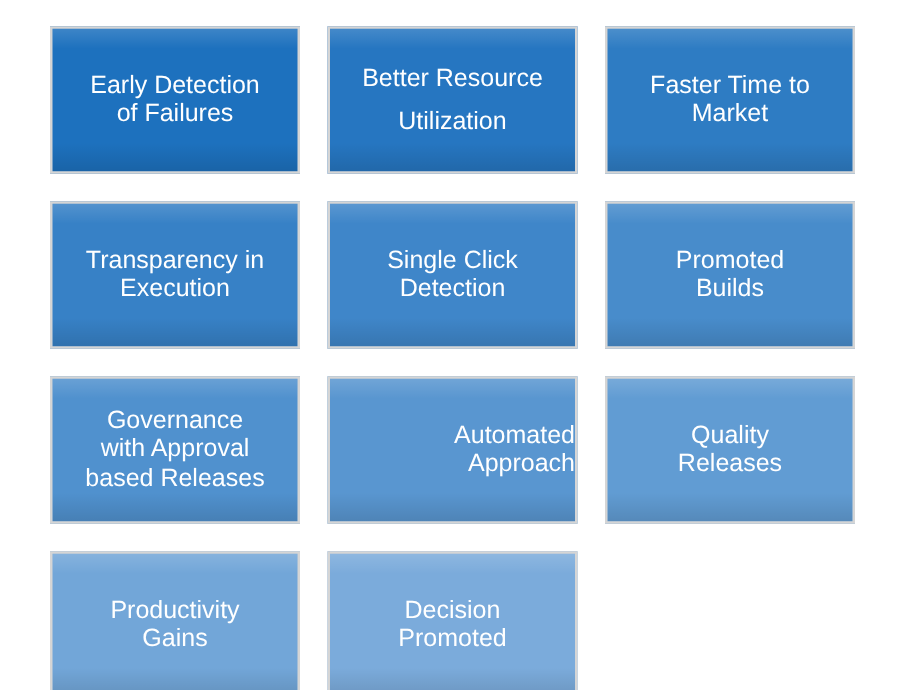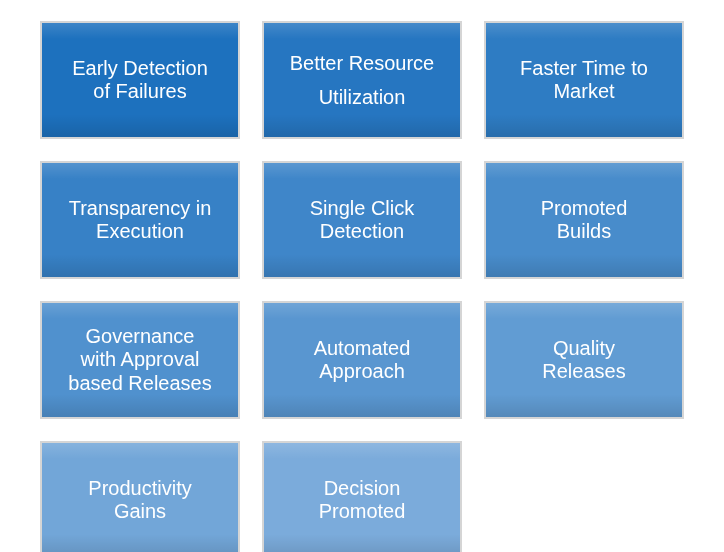--- a/index.html
+++ b/index.html
@@ -77,21 +77,21 @@
       <div class="line">Promoted</div>
       <div class="line">Builds</div>
     </div>
 
     <div class="cell" style="background-color: rgb(80, 145, 206);">
       <div class="line">Governance</div>
       <div class="line">with Approval</div>
       <div class="line">based Releases</div>
     </div>
 
-    <div class="cell" style="background-color: rgb(89, 150, 208);">
+    <div class="cell" style="background-color: rgb(89, 150, 208); align-items: flex-end;">
       <div class="line">Automated</div>
       <div class="line">Approach</div>
     </div>
 
     <div class="cell" style="background-color: rgb(97, 156, 211);">
       <div class="line">Quality</div>
       <div class="line">Releases</div>
     </div>
 
 

